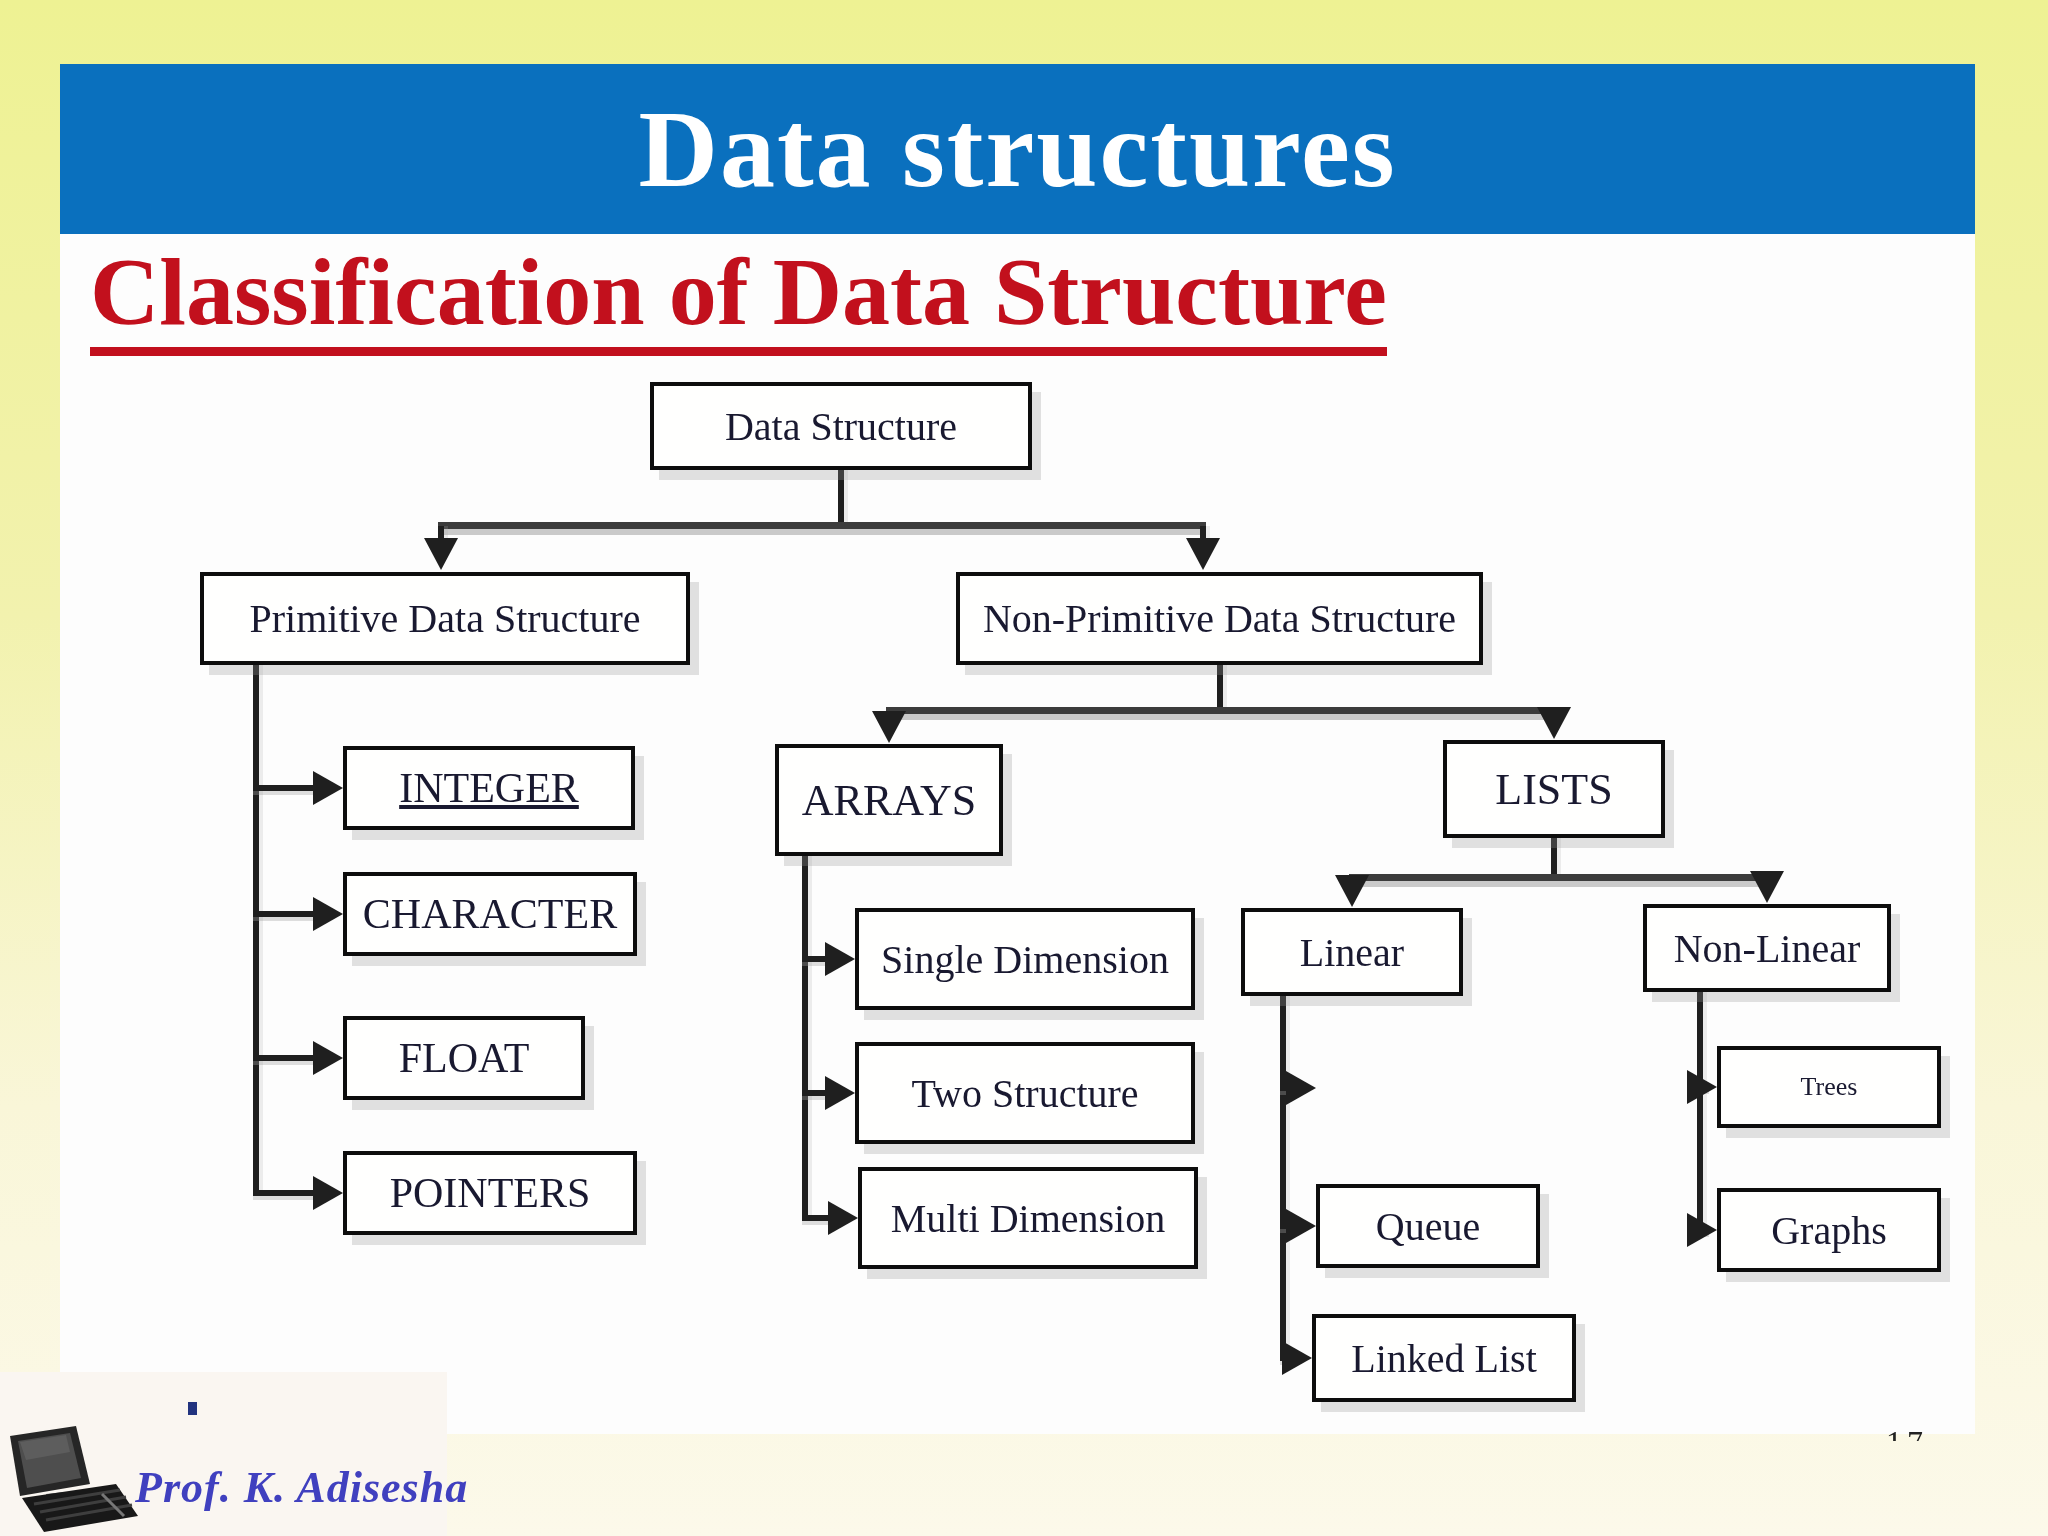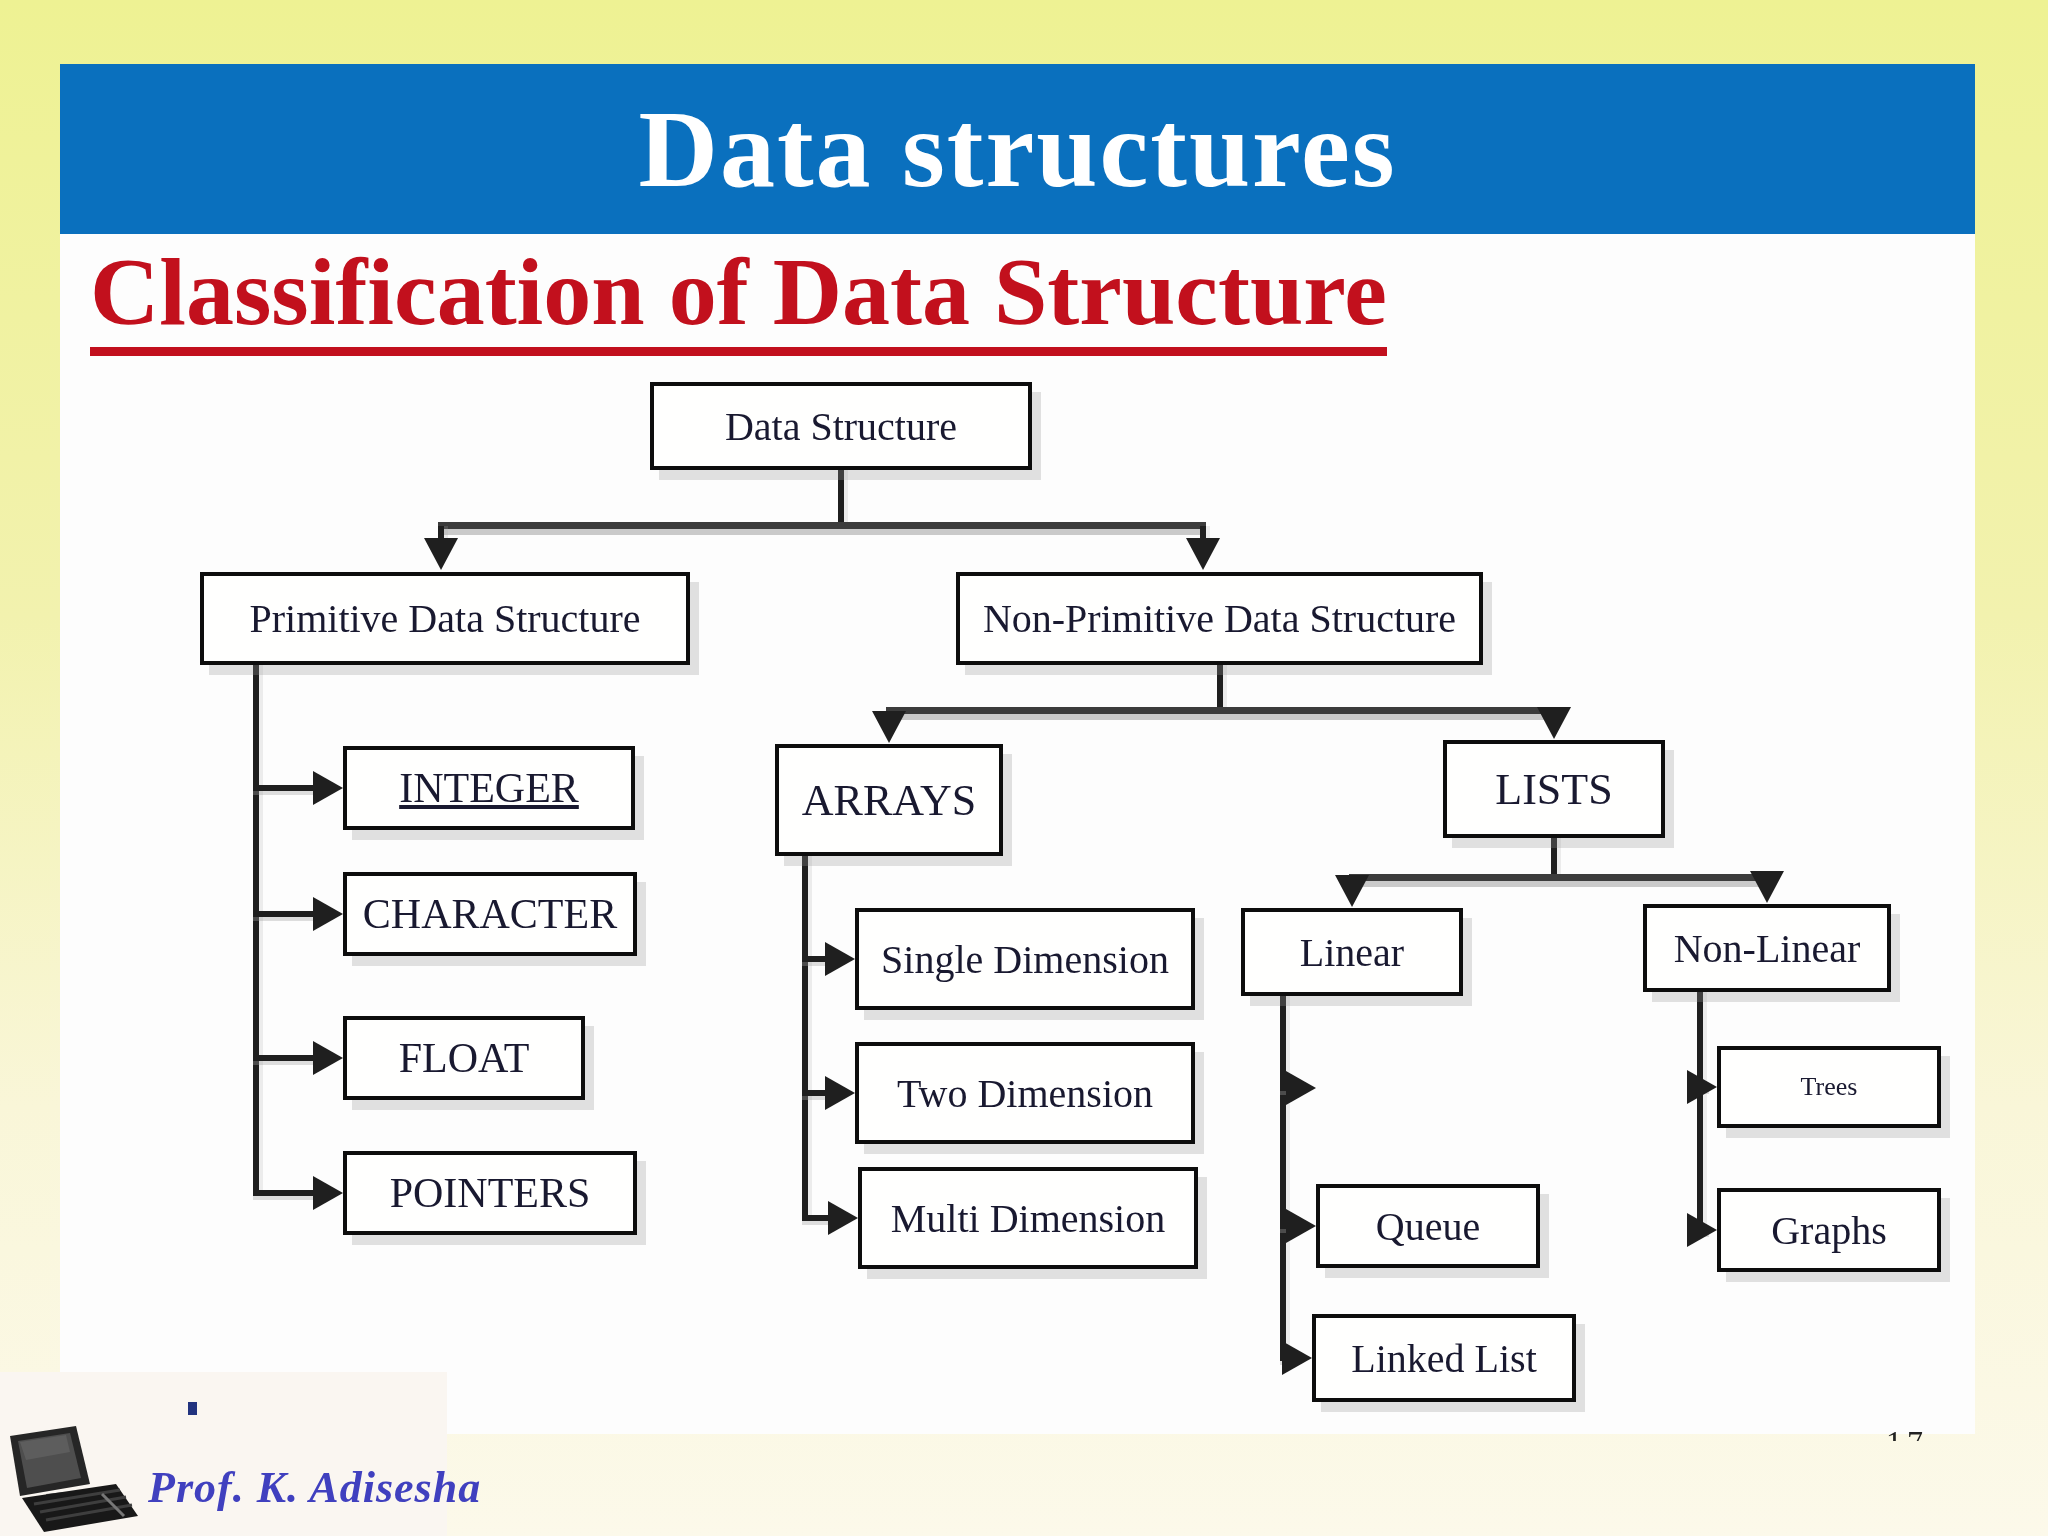--- a/index.html
+++ b/index.html
@@ -36,21 +36,21 @@
   .node span{color:var(--box-text);white-space:nowrap;}
   .seg{position:absolute;background:var(--connector);}
   .seg.h{background:#3c3c3c;box-shadow:0 6px 0 rgba(160,160,160,0.55);}
   .seg.s{box-shadow:0 4px 0 rgba(160,160,160,0.35);}
   .seg.v{box-shadow:4px 0 0 rgba(170,170,170,0.2);}
   .arr{position:absolute;width:0;height:0;}
   .arr.d{border-left:17px solid transparent;border-right:17px solid transparent;border-top:32px solid var(--connector);}
   .arr.r{border-top:17px solid transparent;border-bottom:17px solid transparent;border-left:30px solid var(--connector);}
   #footer-panel{left:0;top:1372px;width:447px;height:164px;background:var(--footer-panel);}
   #author-name{
-    left:148px;top:1462px;
+    left:135px;top:1462px;
     color:var(--author-blue);font-size:44px;font-weight:bold;font-style:italic;
     letter-spacing:1px;white-space:nowrap;
   }
   #footer-mark{left:188px;top:1402px;width:9px;height:13px;background:#22337f;}
   #page-number-clip{left:1886px;top:1424px;width:80px;height:17px;overflow:hidden;}
   #page-number-clip span{font-size:32px;color:#222;letter-spacing:5px;font-family:"Liberation Serif",serif;}
 </style>
 </head>
 <body>
 
@@ -128,21 +128,21 @@
       <div class="node" style="left: 343px; top: 1151px; width: 294px; height: 84px;">
         <span style="font-size: 42px;">POINTERS</span>
       </div>
       <div class="node" style="left: 775px; top: 744px; width: 228px; height: 112px;">
         <span style="font-size: 44px;">ARRAYS</span>
       </div>
       <div class="node" style="left: 855px; top: 908px; width: 340px; height: 102px;">
         <span style="font-size: 40px;">Single Dimension</span>
       </div>
       <div class="node" style="left: 855px; top: 1042px; width: 340px; height: 102px;">
-        <span style="font-size: 40px;">Two Dimension</span>
+        <span style="font-size: 40px;">Two Structure</span>
       </div>
       <div class="node" style="left: 858px; top: 1167px; width: 340px; height: 102px;">
         <span style="font-size: 40px;">Multi Dimension</span>
       </div>
       <div class="node" style="left: 1443px; top: 740px; width: 222px; height: 98px;">
         <span style="font-size: 44px;">LISTS</span>
       </div>
       <div class="node" style="left: 1241px; top: 908px; width: 222px; height: 88px;">
         <span style="font-size: 40px;">Linear</span>
       </div>

